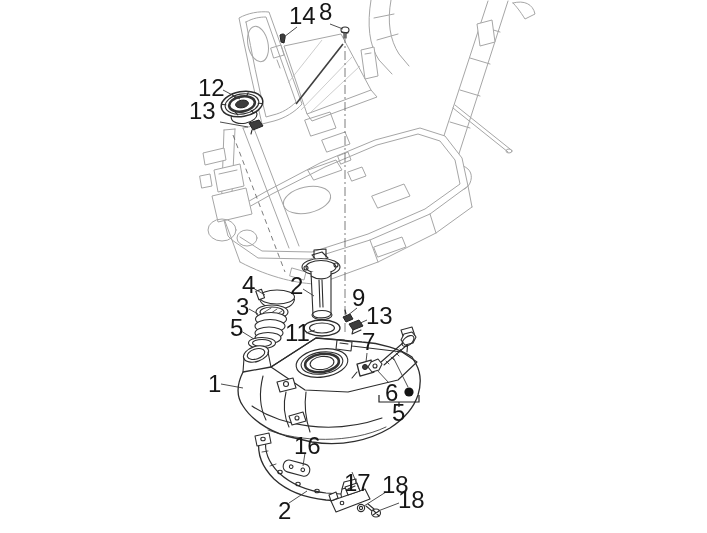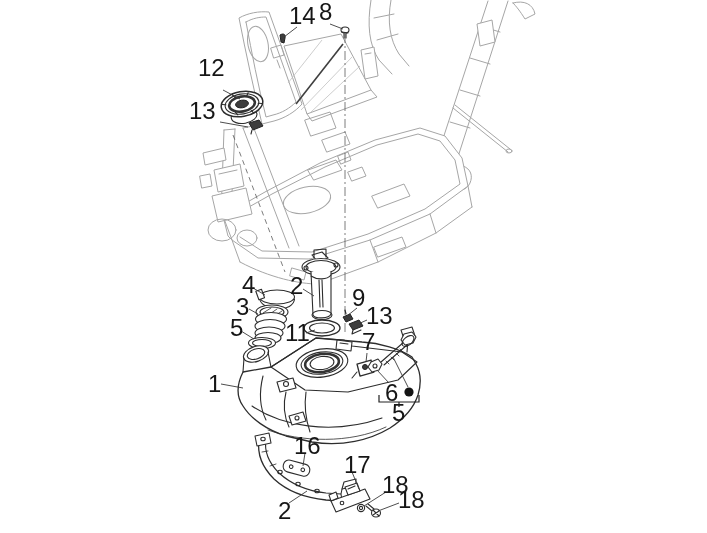--- a/index.html
+++ b/index.html
@@ -291,32 +291,32 @@
       <path class="leader" d="M352,472 L359,489"></path>
       <path class="leader" d="M386,492 L364,506"></path>
       <path class="leader" d="M399,503 L378,511"></path>
       <path class="leader" d="M289,503 L307,491"></path>
       <circle cx="409" cy="392" r="4.6" fill="#141414"></circle>
     </g>
   </svg>
 
   <div class="lbl" style="left:289px;top:4px">14</div>
   <div class="lbl" style="left:319px;top:0px">8</div>
-  <div class="lbl" style="left:198px;top:56px">12</div>
+  <div class="lbl" style="left:198px;top:76px">12</div>
   <div class="lbl" style="left:189px;top:99px">13</div>
   <div class="lbl" style="left:242px;top:273px">4</div>
   <div class="lbl" style="left:290px;top:274px">2</div>
   <div class="lbl" style="left:236px;top:295px">3</div>
   <div class="lbl" style="left:352px;top:286px">9</div>
   <div class="lbl" style="left:366px;top:304px">13</div>
   <div class="lbl" style="left:230px;top:316px">5</div>
   <div class="lbl" style="left:285px;top:321px">11</div>
   <div class="lbl" style="left:362px;top:330px">7</div>
   <div class="lbl" style="left:208px;top:372px">1</div>
   <div class="lbl" style="left:385px;top:381px">6</div>
   <div class="lbl" style="left:392px;top:401px">5</div>
   <div class="lbl" style="left:294px;top:434px">16</div>
-  <div class="lbl" style="left:344px;top:453px">17</div>
+  <div class="lbl" style="left:344px;top:471px">17</div>
   <div class="lbl" style="left:382px;top:473px">18</div>
   <div class="lbl" style="left:398px;top:488px">18</div>
   <div class="lbl" style="left:278px;top:499px">2</div>
 
 </div>
 
 </body></html>

